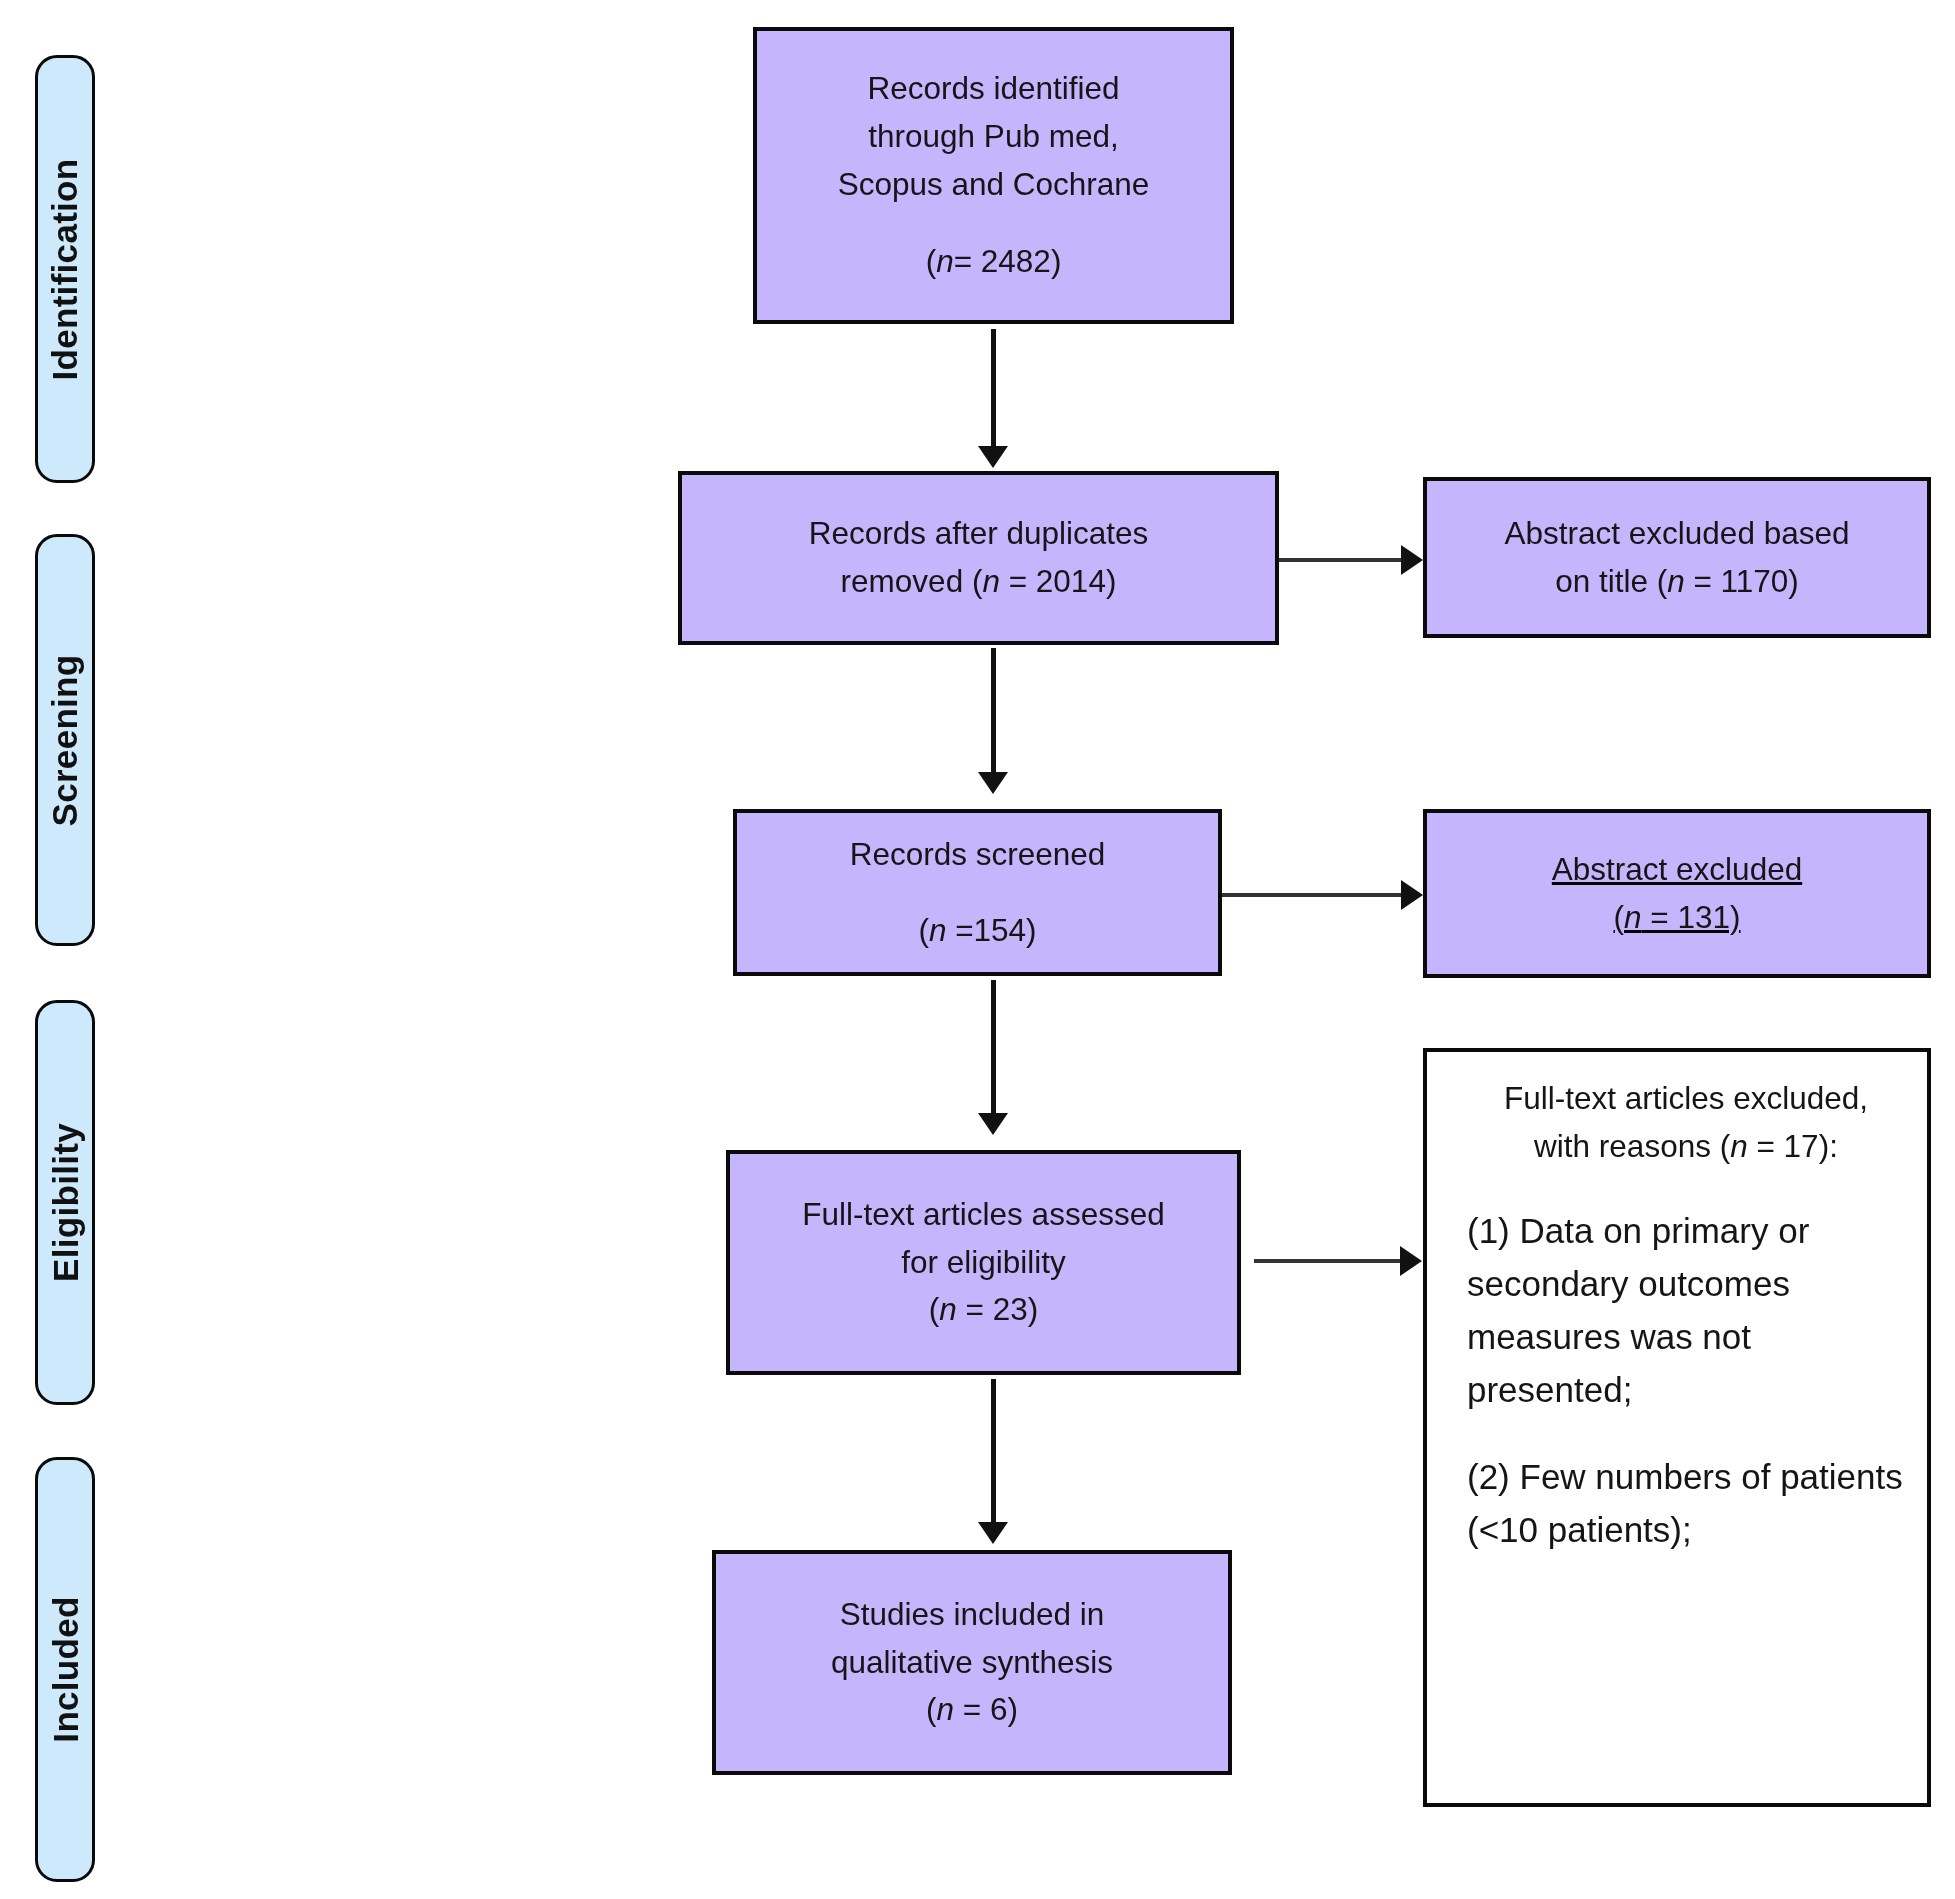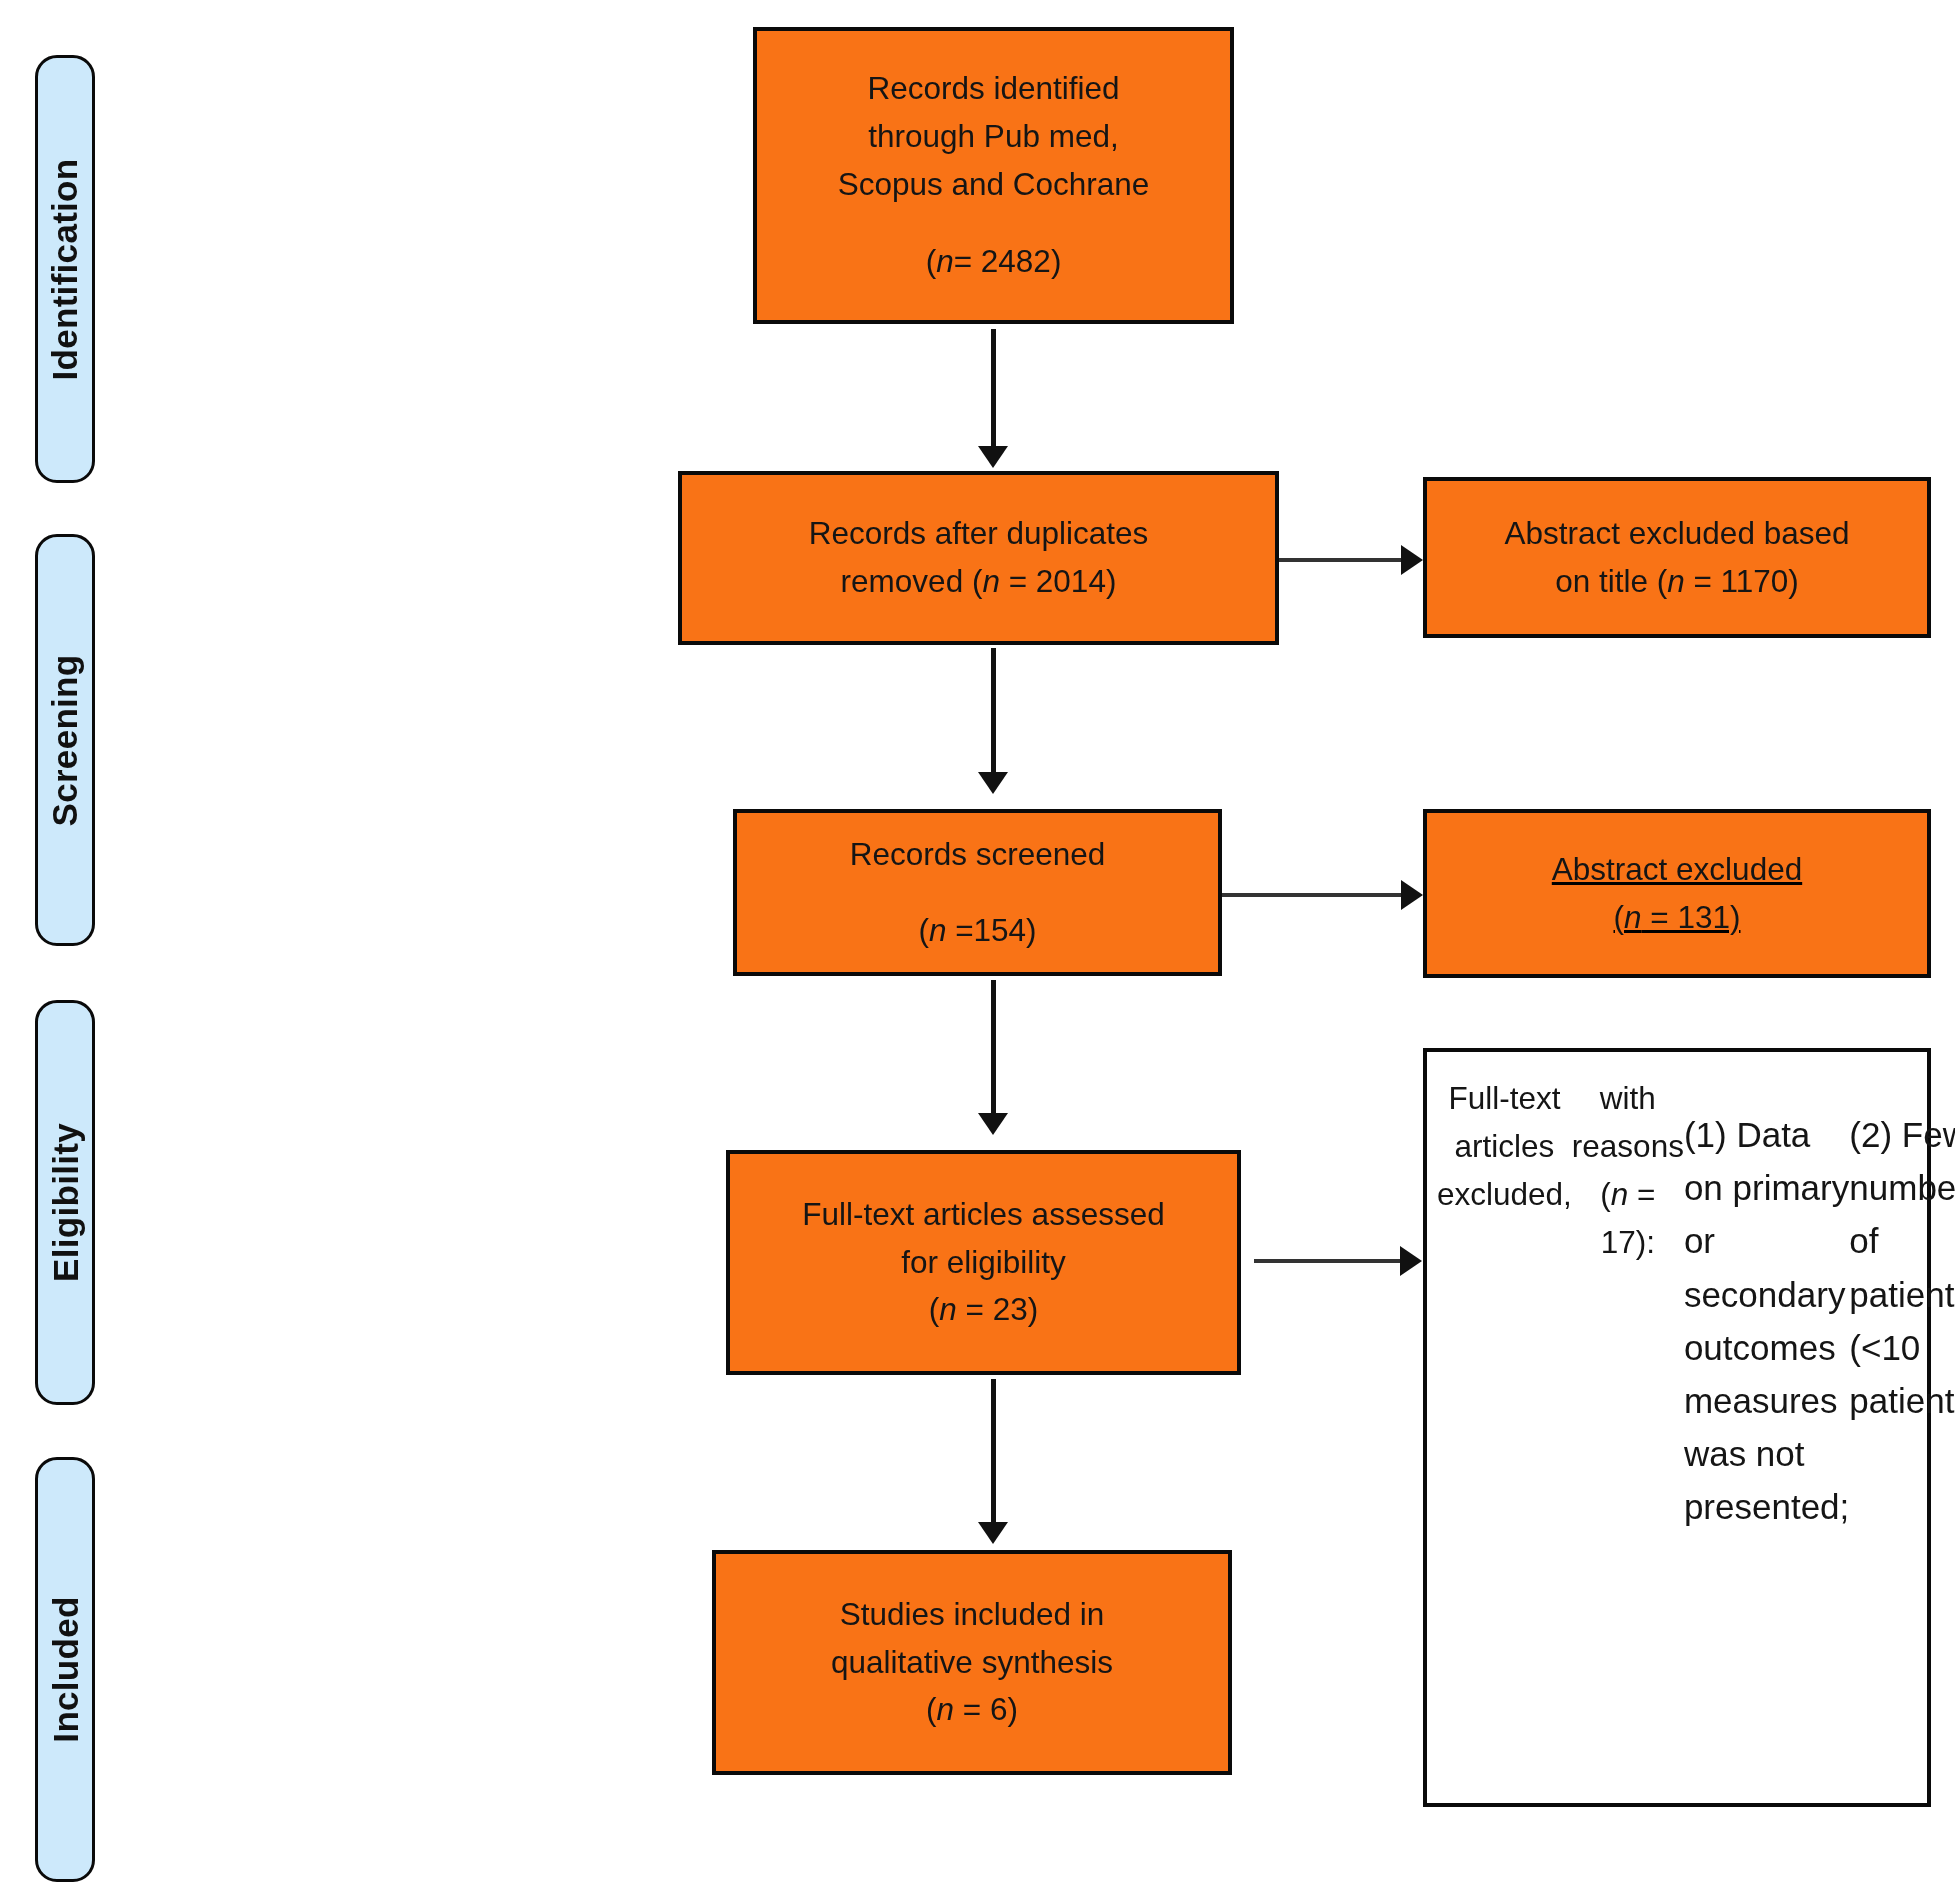--- a/index.html
+++ b/index.html
@@ -35,21 +35,21 @@
     font-size: 35px;
     font-weight: 600;
     color: #111111;
     letter-spacing: 0.3px;
     line-height: 1;
   }
 
   
   .flow-box {
     position: absolute;
-    background: #f97316;
+    background: #c4b5fd;
     border: 4.5px solid #0a0a0a;
     box-sizing: border-box;
     display: flex;
     flex-direction: column;
     align-items: center;
     justify-content: center;
     text-align: center;
     padding: 9px 13px;
   }
   .flow-box .line {
@@ -64,22 +64,23 @@
   .flow-box em.n {
     font-style: italic;
   }
 
   
   .reasons-box {
     position: absolute;
     background: #ffffff;
     border: 4.5px solid #0a0a0a;
     box-sizing: border-box;
-    padding: 23px 22px 13px 10px;
+    padding: 23px 22px 13px 40px;
     display: flex;
+    flex-direction: column;
     align-items: stretch;
   }
   .reasons-box .head {
     font-size: 31.5px;
     line-height: 1.52;
     color: #151515;
     text-align: center;
   }
   .reasons-box .reason {
     font-size: 35px;

